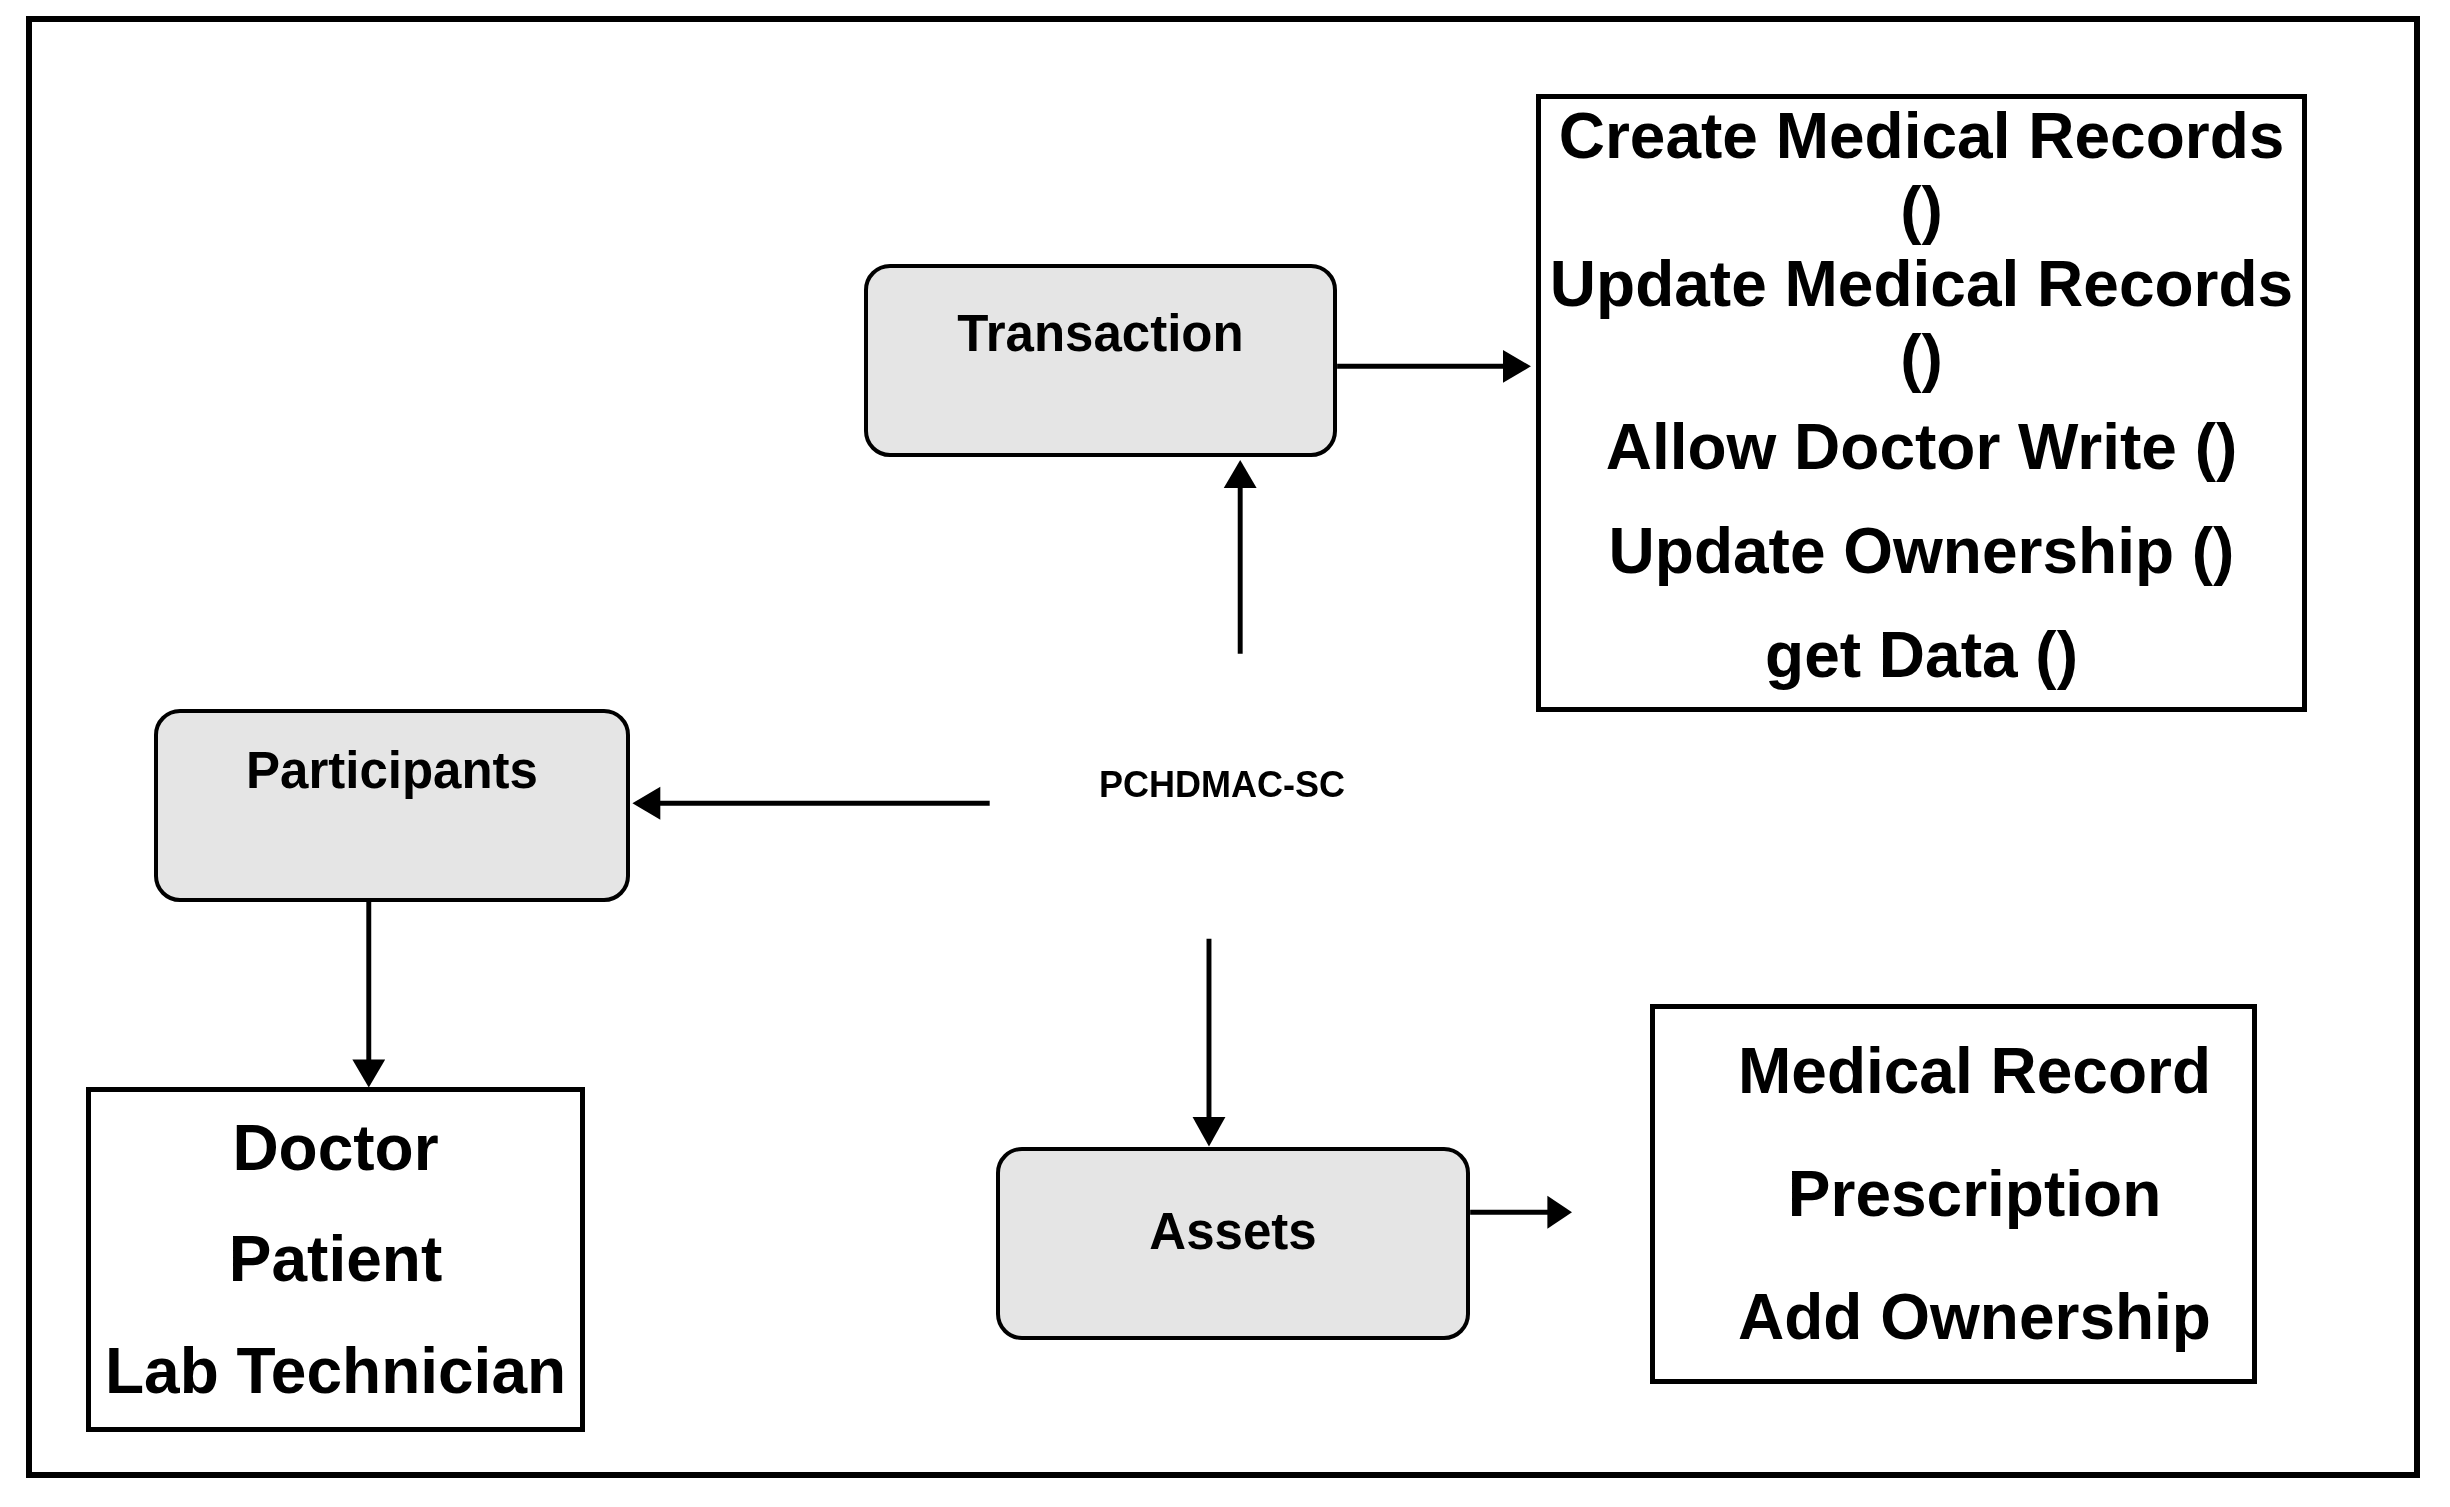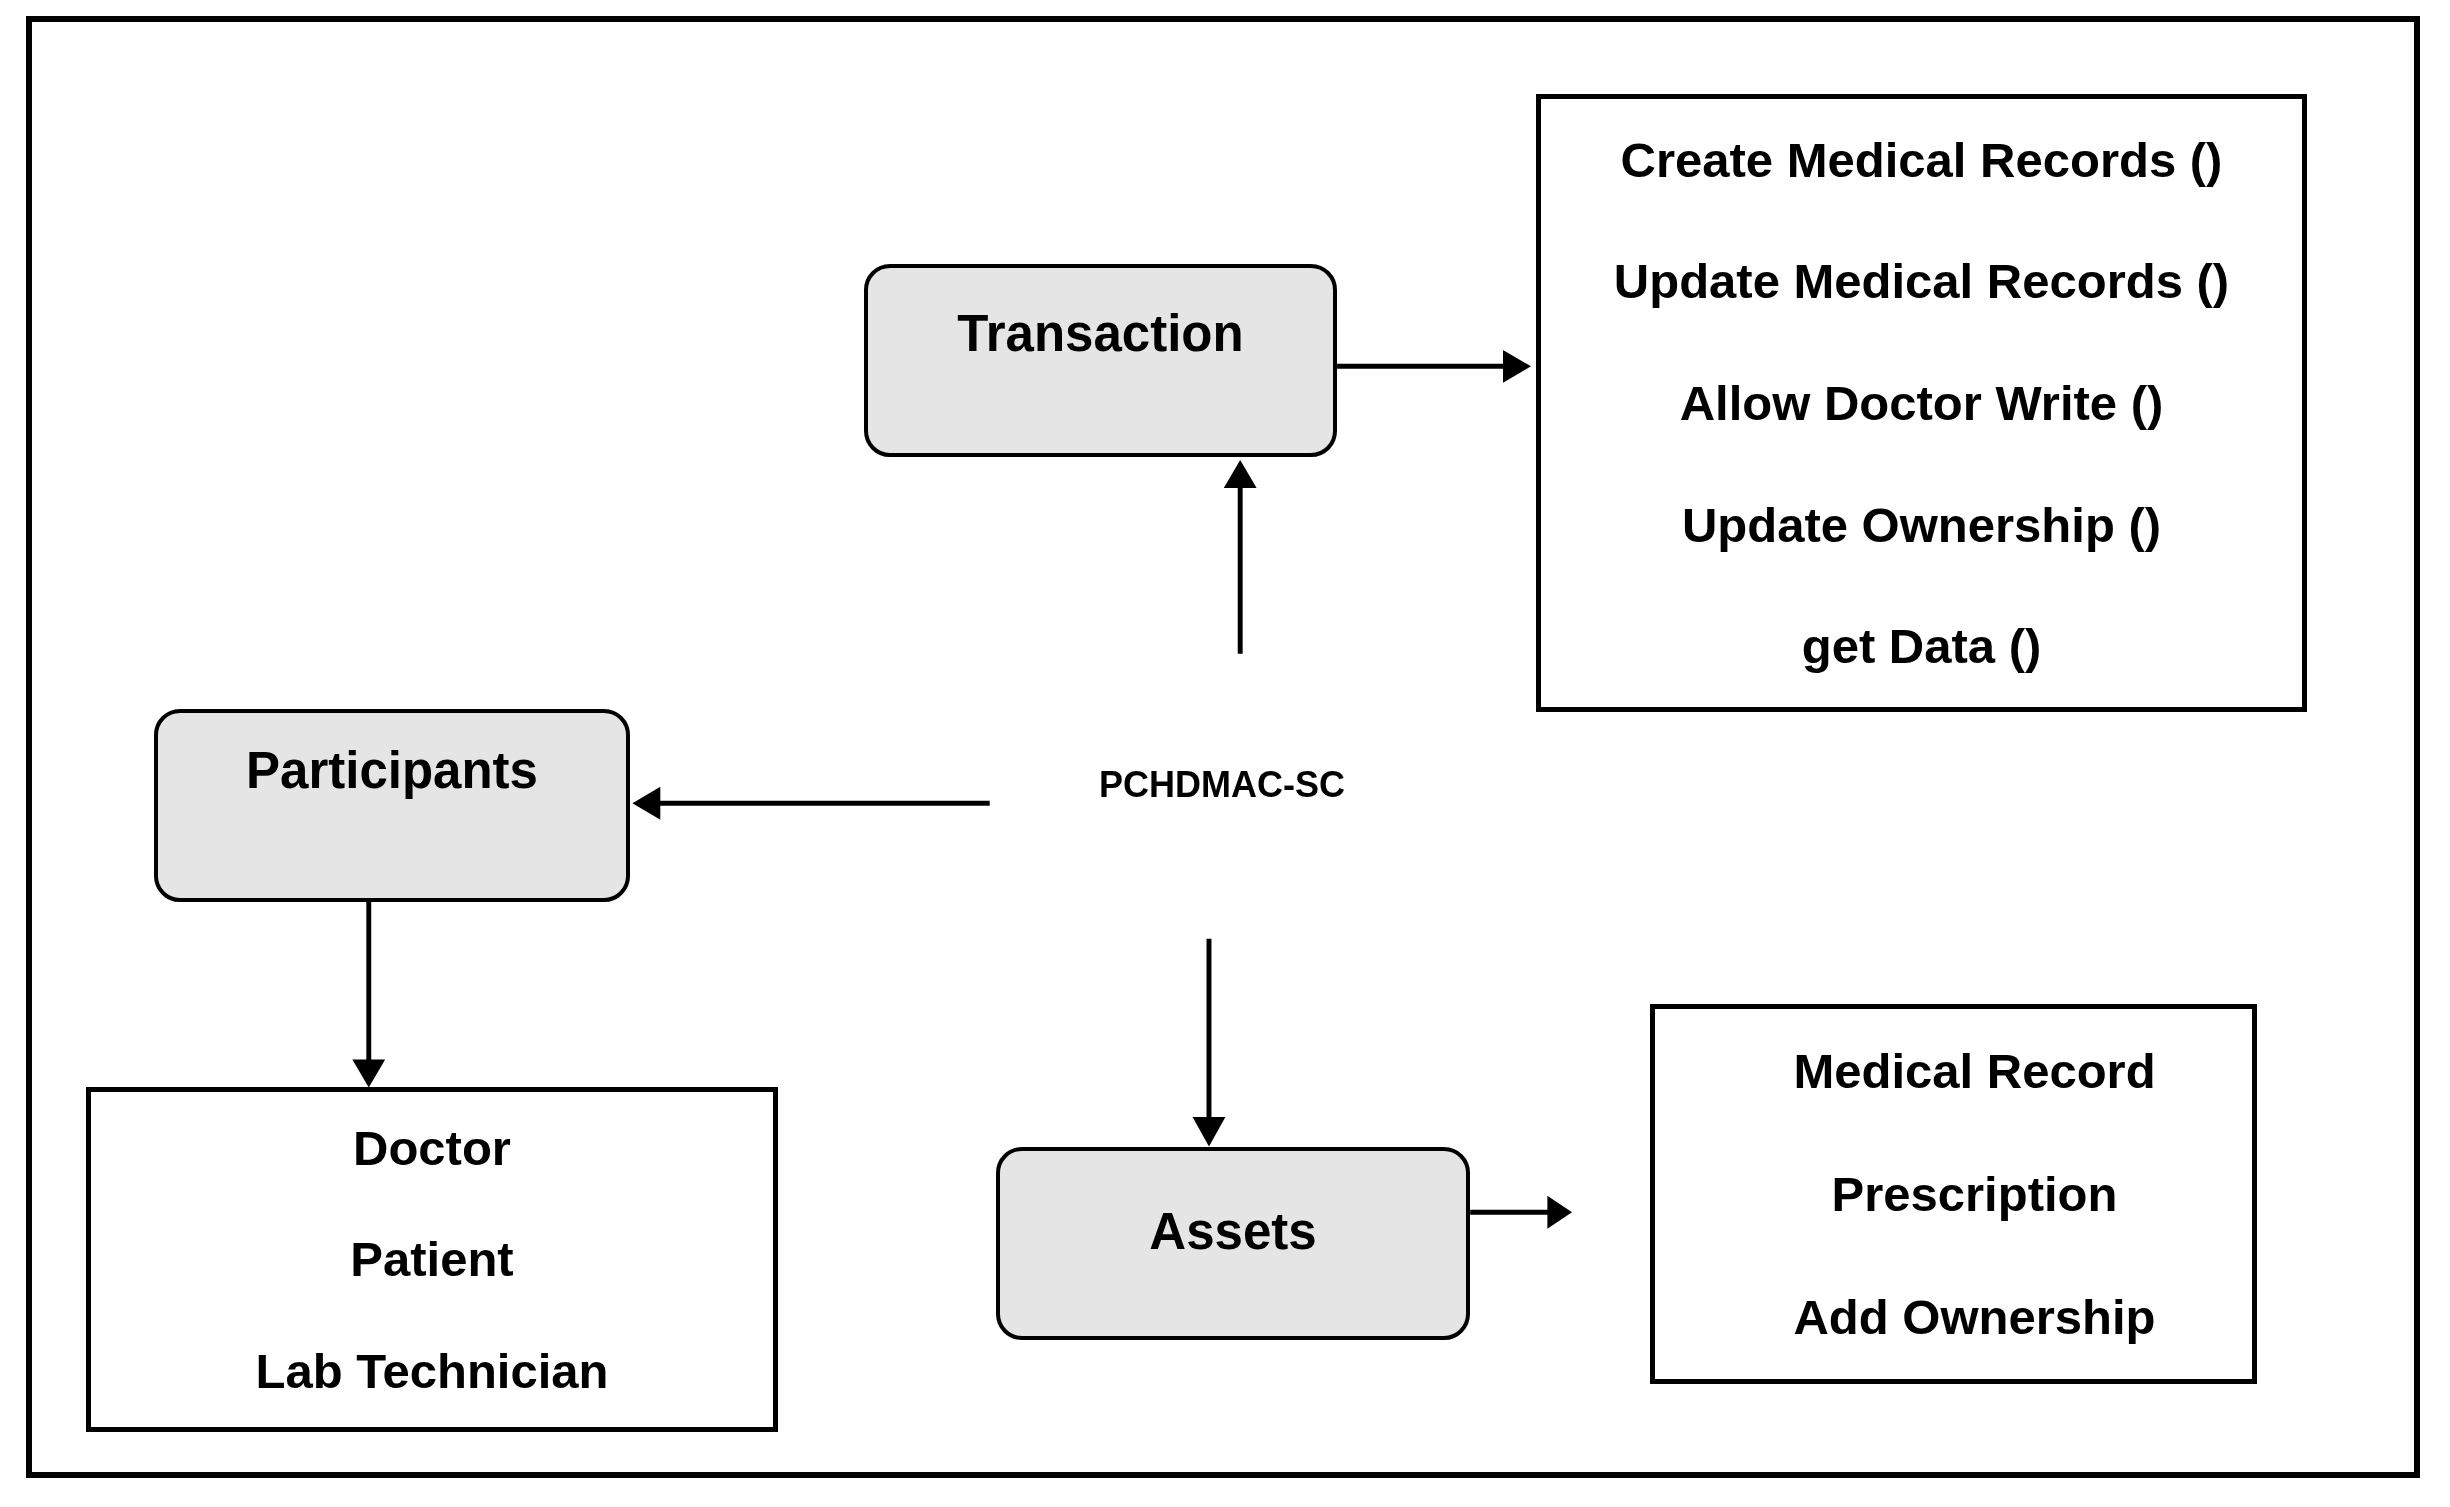--- a/index.html
+++ b/index.html
@@ -14,24 +14,24 @@
   
   #node-transaction{left:864px;top:264px;width:473px;height:193px;padding-bottom:53px;}
   #node-participants{left:154px;top:709px;width:476px;height:193px;padding-bottom:68px;}
   #node-assets{left:996px;top:1147px;width:474px;height:193px;padding-bottom:22px;}
   
   #node-pchdmac{left:990px;top:645px;width:464px;height:294px;padding-bottom:15px;
                 font-size:36px;background:transparent;}
   #node-pchdmac svg.shape{position:absolute;left:0;top:0;width:464px;height:294px;z-index:-1;}
   
   .listbox{position:absolute;box-sizing:border-box;background:#fff;color:#000;
-           display:grid;font-weight:700;font-size:49px;}
+           display:grid;font-weight:700;font-size:64px;}
   .listbox .row{display:flex;align-items:center;justify-content:center;text-align:center;}
   #box-methods{left:1536px;top:94px;width:771px;height:618px;grid-template-rows:repeat(5,1fr);}
-  #box-roles{left:86px;top:1087px;width:692px;height:345px;grid-template-rows:repeat(3,1fr);}
+  #box-roles{left:86px;top:1087px;width:499px;height:345px;grid-template-rows:repeat(3,1fr);}
   #box-assets-items{left:1650px;top:1004px;width:607px;height:380px;grid-template-rows:repeat(3,1fr);padding-left:42px;}
   #arrow-layer{position:absolute;left:0;top:0;width:2450px;height:1508px;pointer-events:none;}
   #arrow-layer line{stroke:#000;stroke-width:6;}
   #arrow-layer polygon{fill:#000;stroke:none;}
 </style>
 </head>
 <body>
 
 <div id="canvas">
   <div id="frame"></div>

